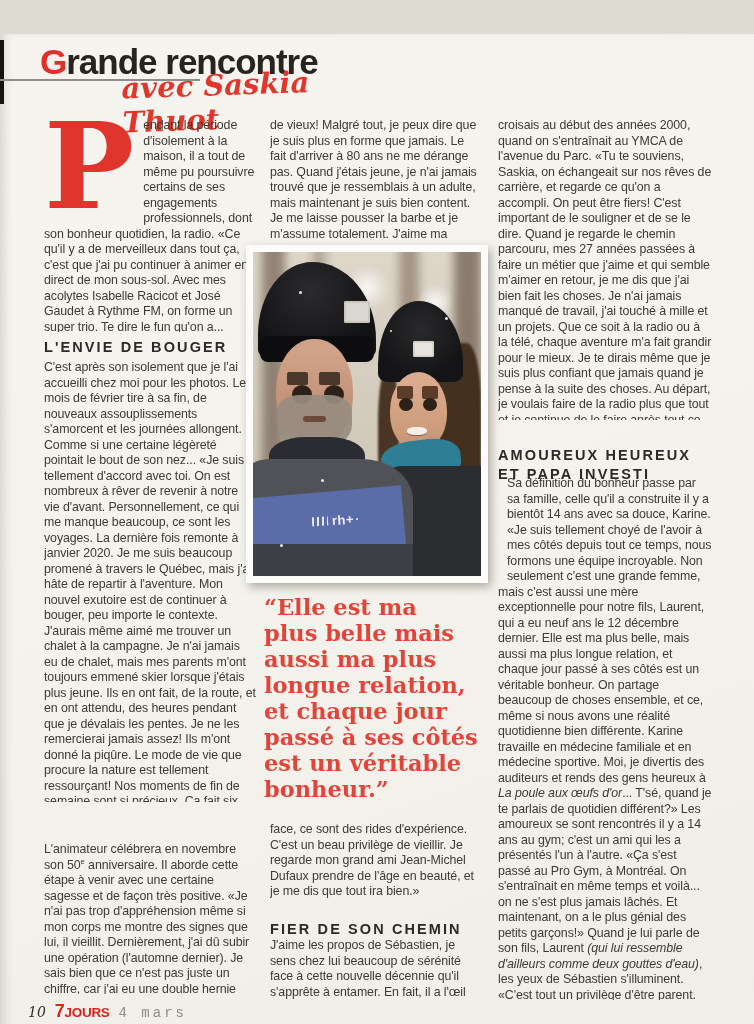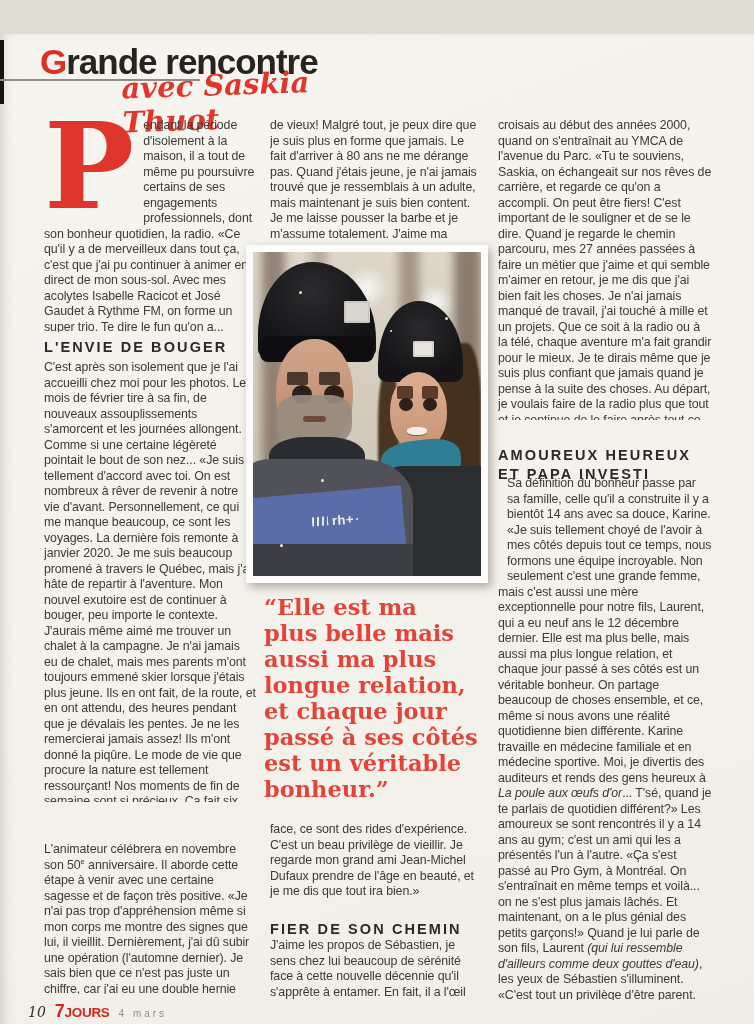--- a/index.html
+++ b/index.html
@@ -72,21 +72,21 @@
   .woman-smile{position:absolute;left:67.5%;top:54%;width:9%;height:2.6%;background:#f3efe8;border-radius:40%;box-shadow:0 1px 0 #8c5b48;}
   .woman-scarf{position:absolute;left:56%;top:58%;width:35%;height:13%;background:#2e7e95;border-radius:40%;transform:rotate(-7deg);}
   .woman-jacket{position:absolute;left:53%;top:66%;width:52%;height:42%;background:#2c2d31;border-radius:24% 10% 0 0;}
   .snow{position:absolute;background:#fff;border-radius:50%;opacity:.9;filter:blur(.4px);}
 
   
   .footer{position:absolute;left:28px;top:967px;display:flex;align-items:baseline;gap:9px;}
   .page-num{font-family:"DejaVu Serif",serif;font-style:italic;font-size:14px;color:#2f2d29;}
   .mag-logo{display:inline-block;color:#d6251d;font-weight:bold;font-size:13.5px;letter-spacing:-0.3px;}
   .mag-logo::first-letter{font-size:18px;}
-  .footer-date{font-size:10px;letter-spacing:3px;color:#8f8d89;}
+  .footer-date{font-size:14px;letter-spacing:3px;color:#8f8d89;font-family:Liberation Mono, monospace;}
 </style>
 </head>
 <body>
 
 <div class="page">
 
   <div class="edge-mark"></div>
 
   <h1 class="headline"><span class="accent">G</span><span>rande rencontre</span></h1>
   <div class="header-rule"></div>

